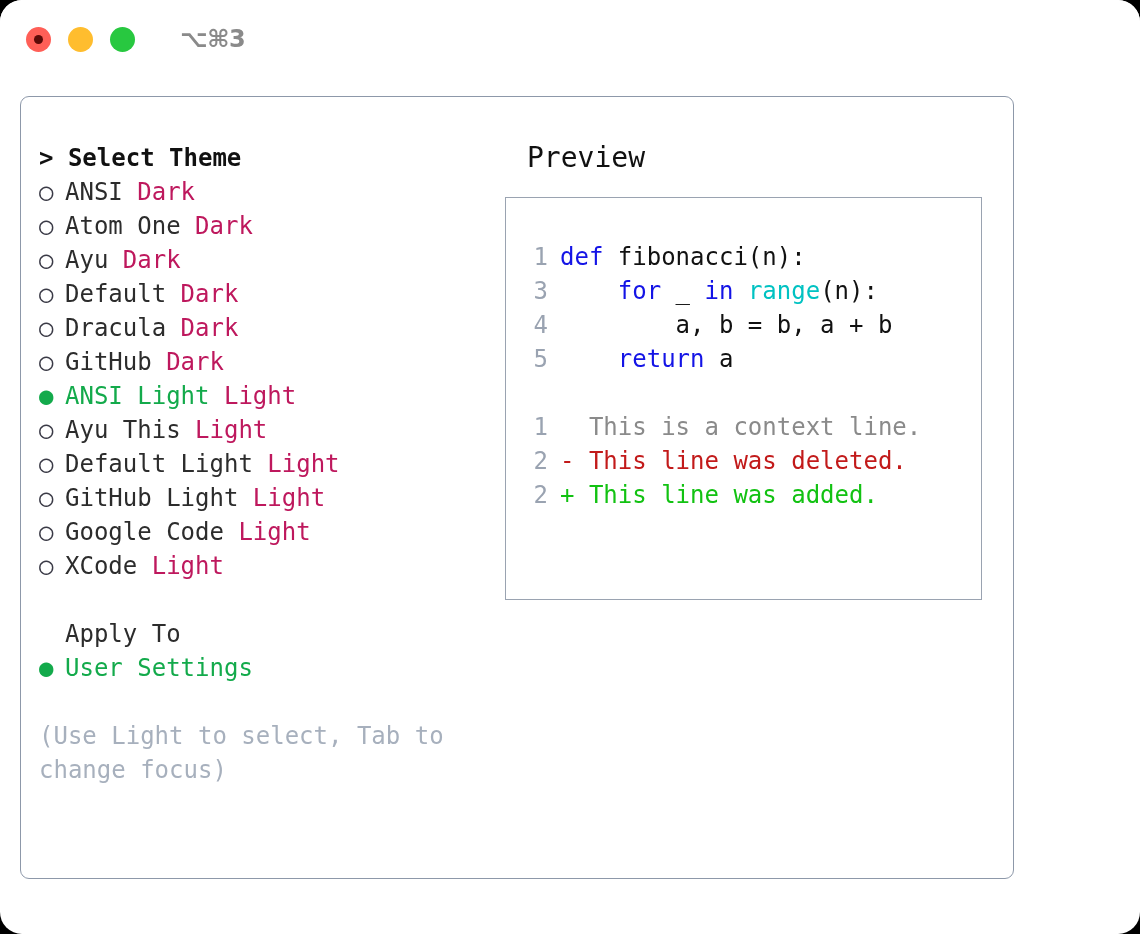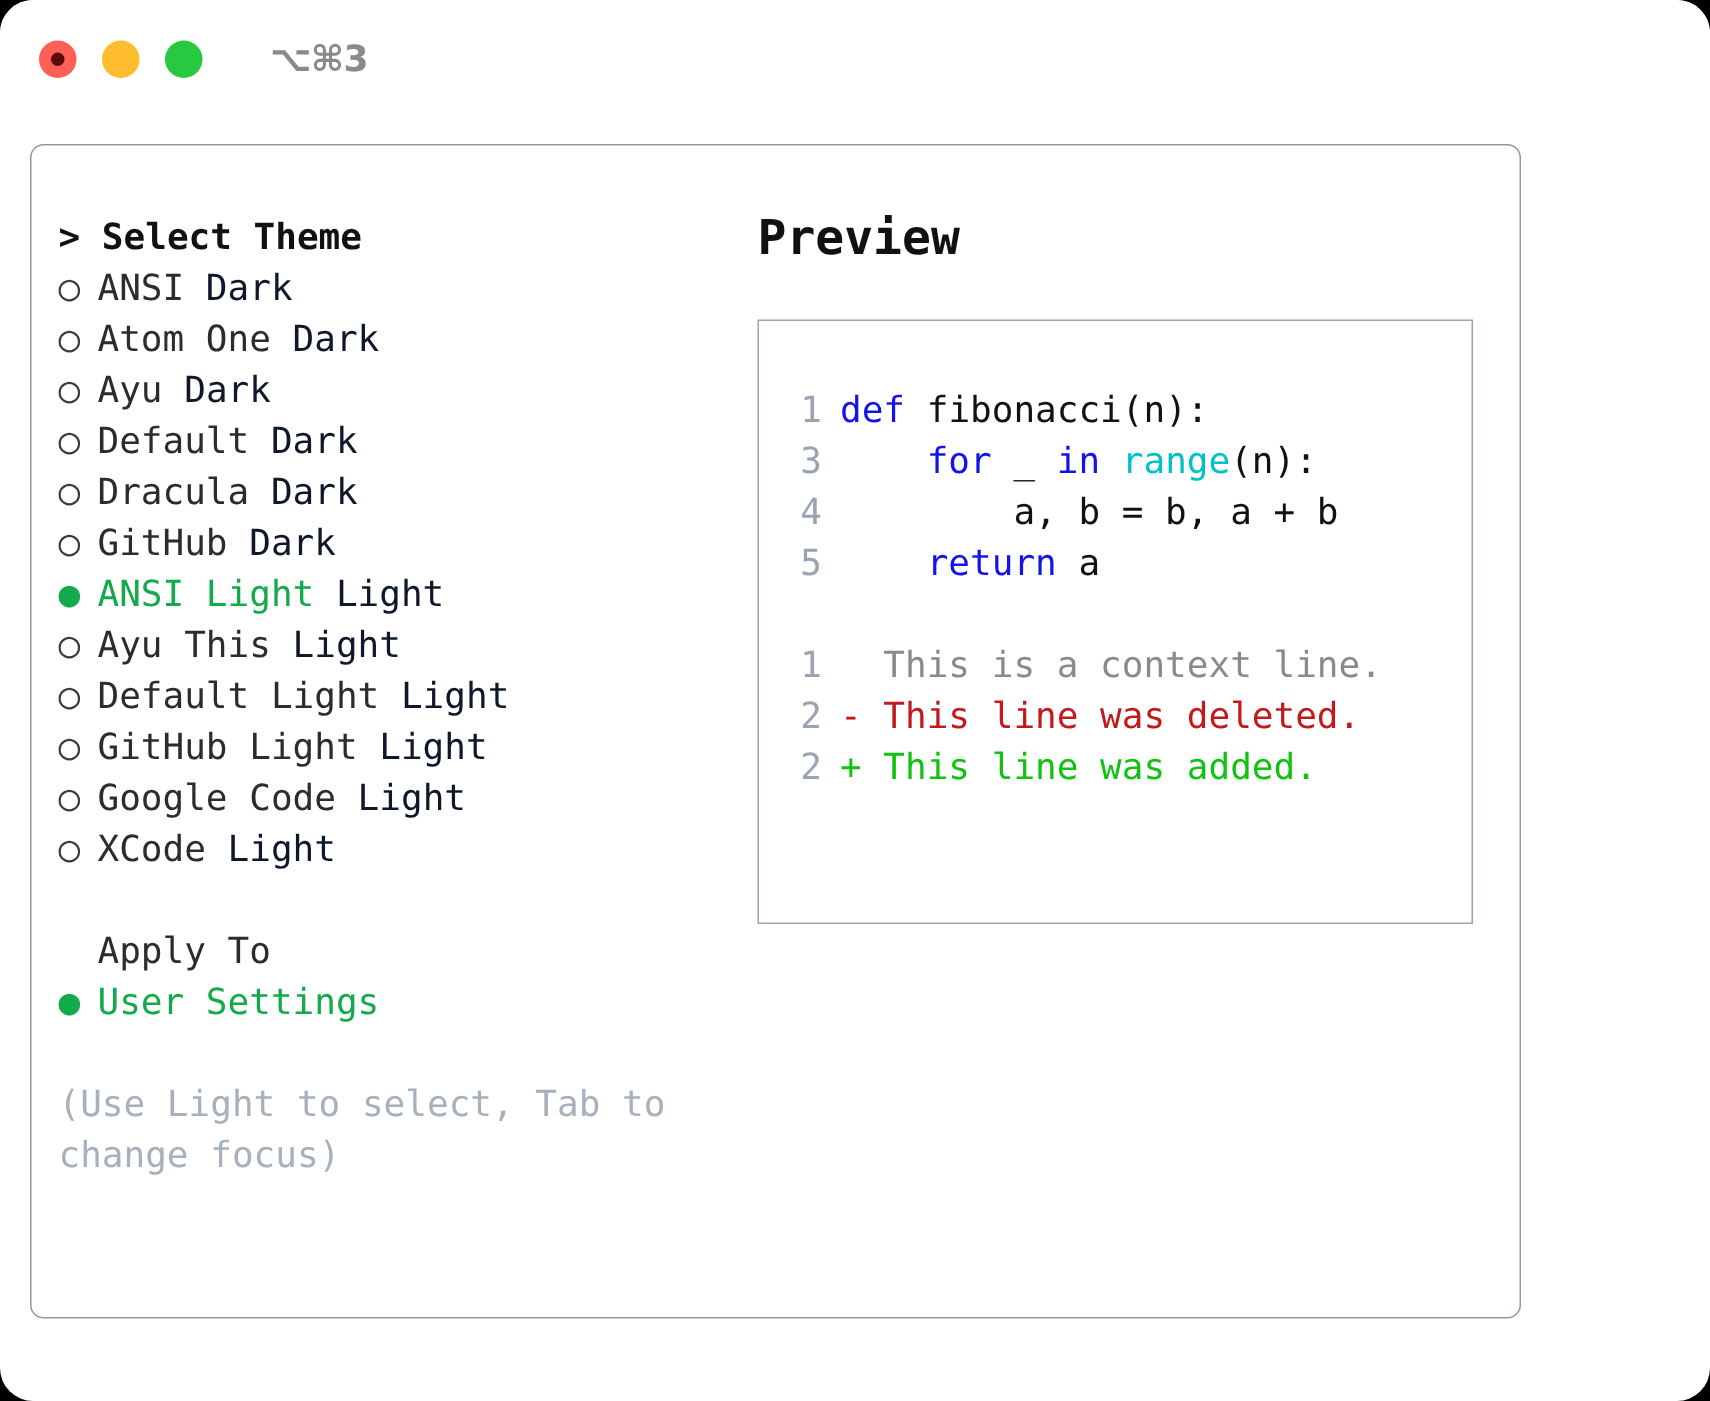--- a/index.html
+++ b/index.html
@@ -87,21 +87,21 @@
     font-size: 24px;
     line-height: 34px;
     color: #2c2c2c;
     white-space: pre;
   }
   .bullet { display: inline-block; width: 26px; }
   .bullet.on  { color: #13aa4b; }
   .bullet.off { color: #3a3a46; }
   .name        { color: #2c2c2c; }
   .name.sel    { color: #13aa4b; }
-  .variant     { color: #0f172a; }
+  .variant     { color: #be185d; }
 
   .section-gap { height: 34px; }
   .apply-head {
     font-size: 24px;
     line-height: 34px;
     color: #2c2c2c;
     white-space: pre;
     padding-left: 26px;
   }
 
@@ -109,27 +109,28 @@
     margin-top: 34px;
     font-size: 24px;
     line-height: 34px;
     color: #a7b0bd;
     width: 420px;
     white-space: pre-wrap;
   }
 
   
   .preview-label {
-    font-size: 32px;
-    font-weight: bold;
+    font-size: 28px;
+    font-weight: normal;
     color: #111111;
     line-height: 34px;
+    margin-left: 22px;
   }
   .preview-box {
-    margin-top: 38px;
+    margin-top: 22px;
     width: 477px;
     height: 403px;
     border: 1.5px solid #9aa3b1;
     background: #ffffff;
     padding: 42px 16px 0 18px;
   }
   .code-line {
     font-size: 24px;
     line-height: 34px;
     white-space: pre;

